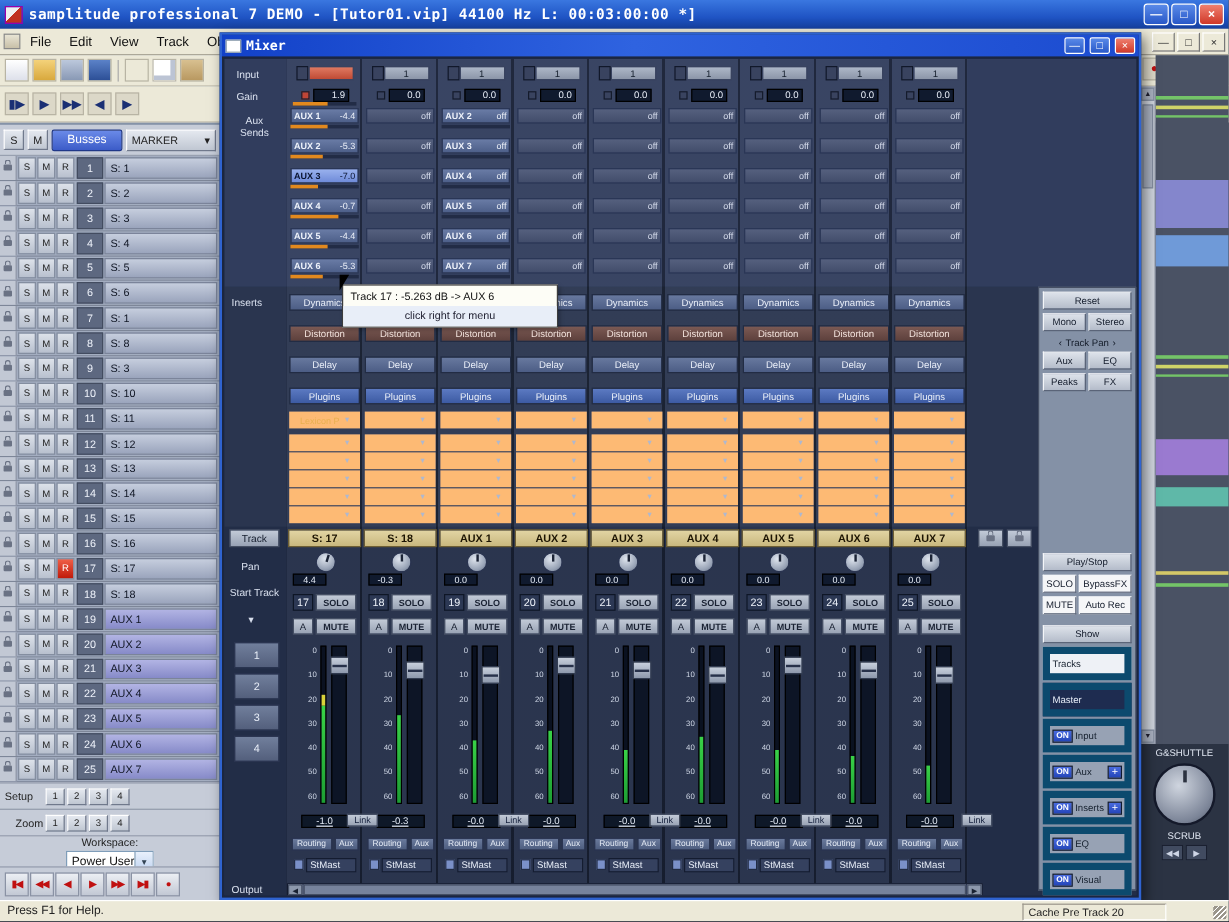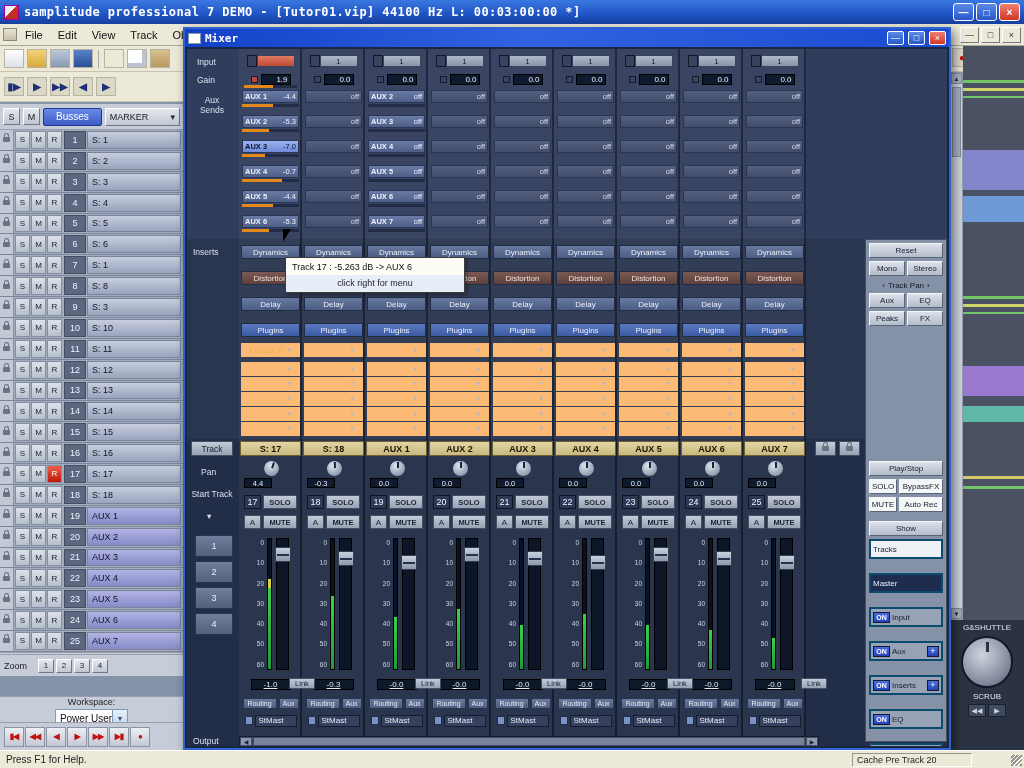--- a/index.html
+++ b/index.html
@@ -41,21 +41,21 @@
 .lockc{flex:0 0 14px;background:#c2c8d4;border-right:1px solid #8a92a4;display:flex;align-items:center;justify-content:center;}
 .padlock{width:7px;height:5px;background:#6a7284;border-radius:1px;position:relative;display:inline-block;}
 .padlock::before{content:"";position:absolute;top:-4px;left:1px;width:3px;height:3px;border:1px solid #6a7284;border-bottom:none;border-radius:3px 3px 0 0;}
 .smr{flex:0 0 15px;margin:1px 0 1px 1px;background:linear-gradient(#dde2ea,#b8c0ce);border:1px solid #848ea0;font-size:8px;display:flex;align-items:center;justify-content:center;color:#222;}
 .smr.rec{background:linear-gradient(#f06048,#c01808);color:#fff;}
 .tnum{flex:0 0 22px;background:#5d6880;color:#eef2fa;font-size:9px;display:flex;align-items:center;justify-content:center;border:1px solid #434c60;margin:1px 0 1px 2px;}
 .tname{flex:1;font-size:9px;color:#101624;display:flex;align-items:center;padding-left:4px;margin:1px 2px 1px 1px;background:linear-gradient(#c6cede,#9aa4bc);border:1px solid #7b849a;}
 .tname.aux{background:linear-gradient(#b2b4e4,#868ac8);}
 .srow{position:absolute;left:0;width:183px;height:22px;background:#c6ccd8;display:flex;align-items:center;gap:2px;padding:0 4px;border-top:1px solid #98a0b0;font-size:9px;color:#222;z-index:1;}
 #setup-row{top:652px;}
-#zoom-row{top:654px;}
+#zoom-row{top:674px;text-align:right;}
 .srow .rl{width:32px;}
 .minib{width:16px;height:14px;background:linear-gradient(#e4e8ef,#c0c7d2);border:1px solid;border-color:#fff #70798c #70798c #fff;font-size:8px;display:flex;align-items:center;justify-content:center;}
 #ws-row{top:696px;height:26px;flex-direction:column;}
 .wscombo{flex:1;height:18px;background:#fff;border:1px solid #7f9db9;display:flex;align-items:center;justify-content:space-between;font-size:10px;padding-left:4px;color:#111;}
 .wsarrow{width:15px;height:16px;background:linear-gradient(#e8f0fc,#c0d4f0);border-left:1px solid #7f9db9;display:flex;align-items:center;justify-content:center;font-size:8px;color:#345;}
 #transport-row{top:722px;height:28px;gap:1px;}
 .tpb{width:20px;height:20px;background:linear-gradient(#eceff4,#c2c8d4);border:1px solid #8a92a4;color:#c01010;font-size:8px;font-weight:bold;display:flex;align-items:center;justify-content:center;letter-spacing:-1px;}
 .statusbar{position:absolute;left:0;top:750px;width:1024px;height:18px;background:#ece9d8;border-top:1px solid #fff;display:flex;align-items:center;font-size:10px;color:#222;padding:0 6px;z-index:6;}
 .statuscell{position:absolute;left:852px;top:2px;width:120px;height:14px;border:1px solid;border-color:#9a958a #fff #fff #9a958a;font-size:9px;display:flex;align-items:center;padding:0 4px;}
 .grip{position:absolute;right:2px;top:4px;width:11px;height:11px;background:repeating-linear-gradient(135deg,#fff 0 1px,#9a958a 1px 3px);}
@@ -139,27 +139,27 @@
 .preb{height:22px;margin-bottom:4px;background:linear-gradient(#717f9c,#535f7c);border:1px solid #2a3450;color:#e8eef8;font-size:9px;display:flex;align-items:center;justify-content:center;}
 .locks{position:absolute;left:628px;top:392px;width:48px;height:16px;display:flex;gap:3px;z-index:2;}
 .lockbtn{width:21px;height:15px;background:linear-gradient(#c3cbd8,#98a2b4);border:1px solid #454f64;display:flex;align-items:center;justify-content:center;}
 
 .rpanel{position:absolute;left:678px;top:190px;width:82px;bottom:4px;background:#8491a6;border:1px solid #454f64;padding:3px;z-index:2;}
 .rpb{height:15px;background:linear-gradient(#dde2ea,#b4bcca);border:1px solid;border-color:#f4f6f9 #5a6478 #5a6478 #f4f6f9;font-size:8px;color:#141c2c;display:flex;align-items:center;justify-content:center;margin-bottom:3px;}
 .rprow{display:flex;gap:2px;margin-bottom:3px;}
 .rprow .rpb{flex:1;margin-bottom:0;}
 .rplabel{font-size:8px;color:#121a28;display:flex;align-items:center;justify-content:center;gap:3px;height:12px;margin-bottom:2px;}
 .whiteb{background:#f5f6f8;}
-.shrow{display:flex;align-items:center;height:20px;margin-bottom:14px;background:#97a2b4;border:2px solid #0c4a6e;font-size:8px;color:#15202e;padding:0 2px;gap:2px;}
+.shrow{display:flex;align-items:center;height:28px;margin-bottom:2px;background:#97a2b4;border:6px solid #0c4a6e;font-size:8px;color:#15202e;padding:0 2px;gap:2px;}
 .shrow.selected{background:#eef1f6;}
 .shrow.dark{background:#1e2c50;color:#e8eef8;}
 .onb{width:17px;height:11px;background:linear-gradient(#4a6ce0,#2244b8);color:#fff;font-size:7px;font-weight:bold;display:flex;align-items:center;justify-content:center;border:1px solid #101a30;flex:none;}
 .plusb{margin-left:auto;width:12px;height:11px;background:linear-gradient(#4a6ce0,#2244b8);color:#fff;font-size:9px;display:flex;align-items:center;justify-content:center;border:1px solid #101a30;}
 
-.tooltip{position:absolute;left:98px;top:208px;width:180px;background:#fdfdf6;border:1px solid #3c3c3c;z-index:9;font-size:9px;color:#101010;box-shadow:2px 2px 4px rgba(0,0,0,.35);}
+.tooltip{position:absolute;left:98px;top:188px;width:180px;background:#fdfdf6;border:1px solid #3c3c3c;z-index:9;font-size:9px;color:#101010;box-shadow:2px 2px 4px rgba(0,0,0,.35);}
 .tt1{padding:4px 6px 3px;}
 .tt2{padding:3px 6px 4px;text-align:center;color:#223;background:#e8eef8;}
 .cursor{position:absolute;left:96px;top:180px;width:0;height:0;border-left:8px solid #000;border-bottom:13px solid transparent;trans
 form:rotate(-18deg);z-index:10;}
 </style>
 </head>
 <body>
 
 <div class="screen">
 

